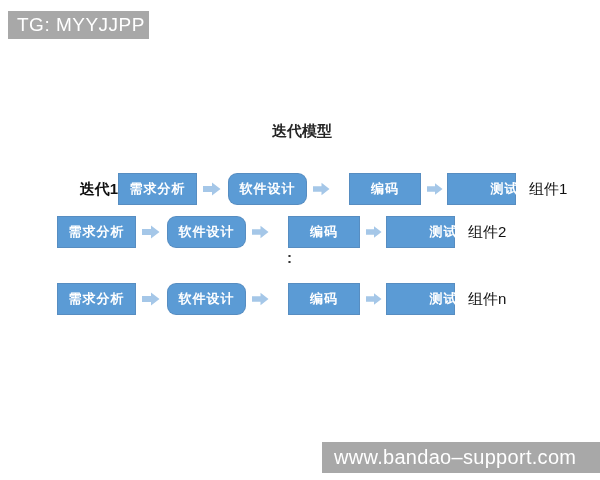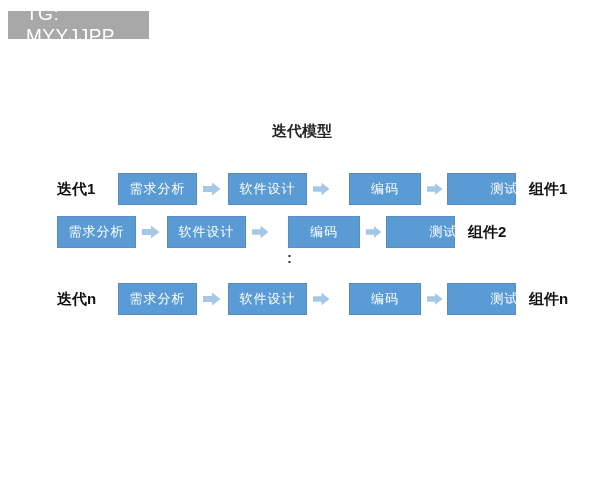--- a/index.html
+++ b/index.html
@@ -14,64 +14,64 @@
   
   .badge{
     position:absolute;
     background:var(--badge-gray,#a8a8a8);
     color:#ffffff;
     display:flex;align-items:center;
     box-sizing:border-box;
   }
   .badge-top{
     left:8px;top:11px;width:141px;height:28px;
-    font-size:19px;padding-left:18px;letter-spacing:.5px;
+    font-size:19px;padding-left:9px;letter-spacing:.5px;
   }
   .badge-bottom{
     left:322px;top:442px;width:278px;height:31px;
     font-size:20px;padding-left:12px;letter-spacing:.3px;
   }
 
   
   .diagram-title{
     position:absolute;left:0;top:122px;width:604px;
     text-align:center;
     font-size:15px;font-weight:bold;color:#262626;
   }
 
   
   .flow-row{
     position:absolute;left:57px;height:28px;
     display:flex;align-items:center;
   }
-  .row-1{top:175px;}
+  .row-1{top:175px;text-align:right;}
   .row-2{top:218px;}
   .row-n{top:285px;}
 
   .row-label{
     width:61px;
     font-size:15px;font-weight:bold;color:#111111;
   }
   .row-output{
     margin-left:13px;
-    font-size:15px;font-weight:bold;color:#111111;
+    font-size:15px;font-weight:normal;color:#111111;
     white-space:nowrap;
   }
 
   .step-box{
     height:32px;box-sizing:border-box;
     background:var(--box-blue,#5b9bd5);
     border:1px solid rgba(82,125,168,.45);
     color:#ffffff;
-    font-size:13px;font-weight:400;letter-spacing:1px;
+    font-size:13px;font-weight:700;letter-spacing:1px;
     display:flex;align-items:center;justify-content:center;
     white-space:nowrap;
   }
   .w1{width:79px;}
-  .w2{width:79px;margin-left:7px;}
+  .w2{width:79px;margin-left:7px;border-radius:9px;}
   .w3{width:72px;margin-left:18px;}
   .w4{width:69px;margin-left:2px;padding-left:46px;}
 
   .arrow-icon{
     margin-left:6px;
     width:18px;height:14px;
     display:flex;align-items:center;
     flex:none;
   }
   .arrow-icon svg{display:block;}
@@ -136,21 +136,20 @@
           <path d="M0,4 L9,4 L9,0.5 L17.5,7 L9,13.5 L9,10 L0,10 Z" fill="#a5c7e8"></path>
         </svg>
     </span>
     <span class="step-box w4">测试</span>
     <span class="row-output">组件2</span>
   </div>
 
   <div class="rows-ellipsis">:</div>
 
   <div class="flow-row row-n">
-    <span class="row-label">迭代n</span>
     <span class="step-box w1">需求分析</span>
     <span class="arrow-icon">
       <svg width="18" height="14" viewBox="0 0 18 14">
           <path d="M0,4 L9,4 L9,0.5 L17.5,7 L9,13.5 L9,10 L0,10 Z" fill="#a5c7e8"></path>
         </svg>
     </span>
     <span class="step-box w2">软件设计</span>
     <span class="arrow-icon">
       <svg width="17" height="14" viewBox="0 0 18 14">
           <path d="M0,4 L9,4 L9,0.5 L17.5,7 L9,13.5 L9,10 L0,10 Z" fill="#a5c7e8"></path>
@@ -159,14 +158,17 @@
     <span class="step-box w3">编码</span>
     <span class="arrow-icon">
       <svg width="16" height="14" viewBox="0 0 18 14">
           <path d="M0,4 L9,4 L9,0.5 L17.5,7 L9,13.5 L9,10 L0,10 Z" fill="#a5c7e8"></path>
         </svg>
     </span>
     <span class="step-box w4">测试</span>
     <span class="row-output">组件n</span>
   </div>
 
+  <div class="badge badge-bottom">
+    <span>www.bandao–support.com</span>
+  </div>
 
 </div>
 
 </body></html>

